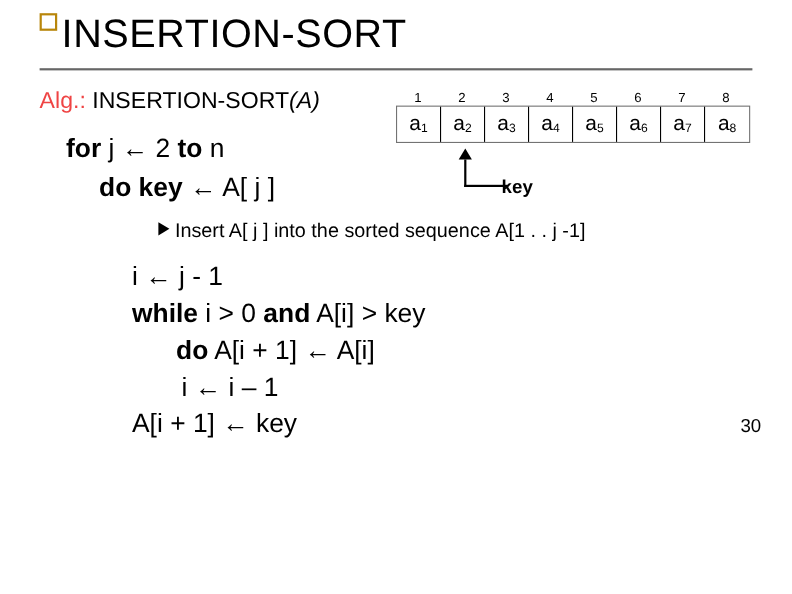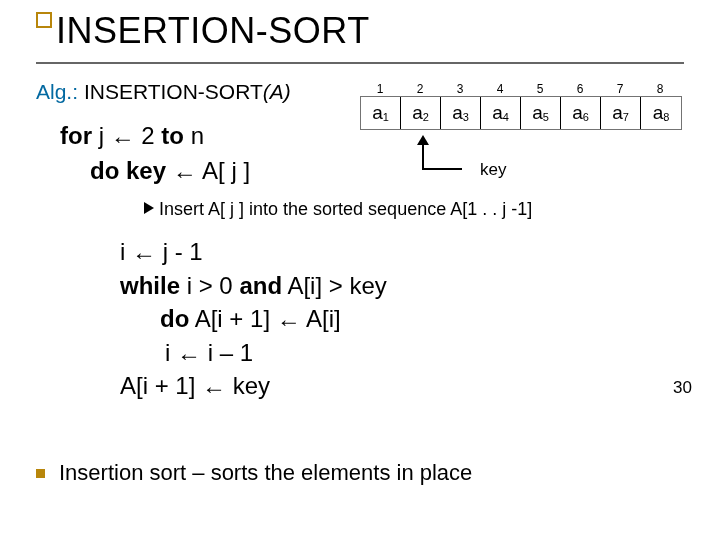--- a/index.html
+++ b/index.html
@@ -42,21 +42,21 @@
     width: 648px;
     height: 0;
     border-bottom: 2px solid #666;
   }
   .alg-line {
     position: absolute;
     top: 80px;
     left: 36px;
     font-size: 21px;
   }
-  .alg-line .alg { color: #0369a1; font-family: Arial, sans-serif; }
+  .alg-line .alg { color: #ef4444; font-family: Arial, sans-serif; }
   .alg-line .ital { font-style: italic; font-family: Arial, sans-serif; }
   .code {
     position: absolute;
     left: 60px;
     font-family: "Trebuchet MS", Arial, sans-serif;
     font-size: 24px;
     line-height: 1.35;
   }
   .code1 { top: 120px; }
   .code2 { top: 155px; left: 90px; }
@@ -167,24 +167,24 @@
     position: absolute;
     top: 0px; left: 2px;
     width: 0; height: 0;
     border-left: 6px solid transparent;
     border-right: 6px solid transparent;
     border-bottom: 10px solid #000;
   }
   .key-label {
     position: absolute;
     top: 160px;
-    left: 480px;
+    left: 456px;
     font-family: Arial, sans-serif;
     font-size: 17px;
-    font-weight: normal;
+    font-weight: bold;
   }
 </style>
 </head>
 <body>
 
 <div class="slide">
 
   <div class="accent-square"></div>
   <div class="title">INSERTION-SORT</div>
   <div class="title-rule"></div>
@@ -210,23 +210,20 @@
     <div class="indent1">
       <span class="kw">while</span><span> i &gt; 0 </span><span class="kw">and</span><span> A[i] &gt; key</span>
     </div>
     <div class="indent2">
       <span class="kw">do</span><span> A[i + 1] ← A[i]</span>
     </div>
     <div class="indent3">i ← i – 1</div>
     <div class="indent1">A[i + 1] ← key</div>
   </div>
 
-  <div class="footer-line">
-    <span class="square-bullet"></span><span>Insertion sort – sorts the elements in place</span>
-  </div>
 
   <div class="page-num">30</div>
 
   <div class="array-wrap">
     <div class="idx-row">
       <div>1</div>
       <div>2</div>
       <div>3</div>
       <div>4</div>
       <div>5</div>

